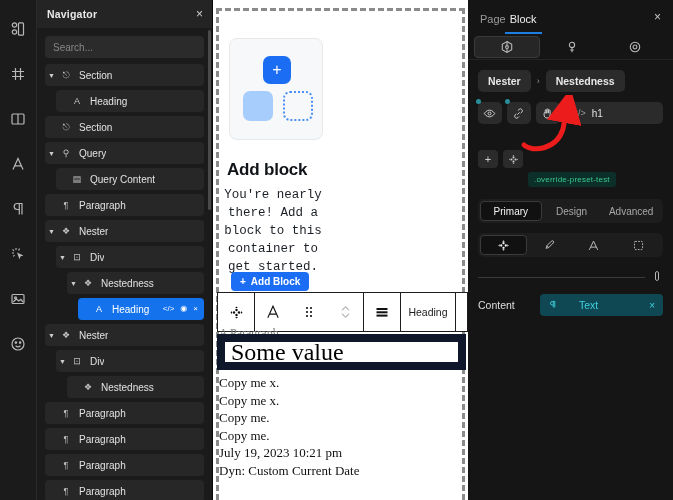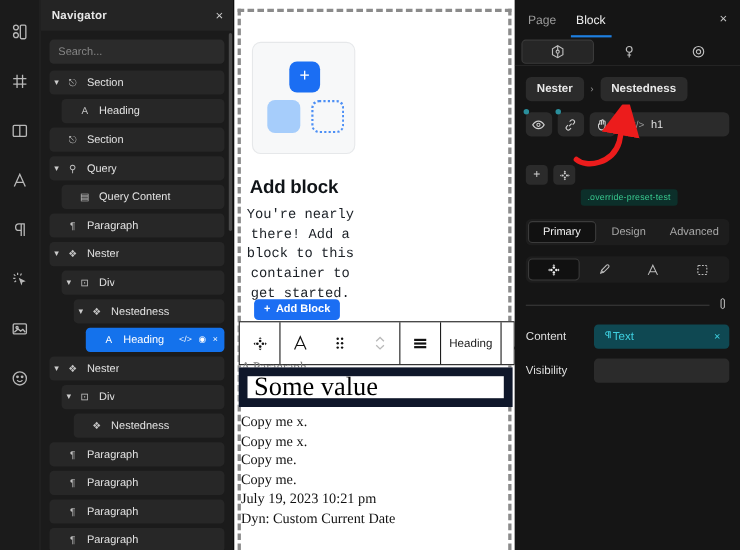--- a/index.html
+++ b/index.html
@@ -157,21 +157,21 @@
   .copy-list div { white-space: nowrap; }
 
   
   .inspector {
     width: 205px; flex: 0 0 205px; height: 500px;
     background: #151515;
     display: flex; flex-direction: column;
     position: relative; overflow: hidden;
   }
   .insp-tabs {
-    height: 34px; display: flex; align-items: center; gap: 18px;
+    height: 34px; display: flex; align-items: center; gap: 4px;
     padding: 0 12px; position: relative; flex: 0 0 34px;
   }
   .insp-tab { font-size: 11px; color: #9b9b9b; padding-top: 4px; cursor: pointer; position: relative; }
   .insp-tab.active { color: #f0f0f0; }
   .insp-tab.active::after {
     content: ""; position: absolute; left: -5px; right: -5px; bottom: -9px;
     height: 2px; background: #1e7fe0;
   }
   .insp-close { margin-left: auto; font-size: 12px; color: #c8c8c8; cursor: pointer; }
 
@@ -253,21 +253,21 @@
   .seg2-item.active { background: #111111; color: #f2f2f2; border: 1px solid #3b3b3b; }
 
   .divider-row { margin: 12px 10px 0 10px; display: flex; align-items: center; gap: 6px; }
   .divider-line { flex: 1; height: 1px; background: #3a3a3a; }
   .divider-ico { color: #c8c8c8; font-size: 11px; }
 
   .fieldrow { margin: 9px 10px 0 10px; display: flex; align-items: center; }
   .fieldrow .flabel { font-size: 10.5px; color: #dedede; width: 62px; flex: 0 0 62px; }
   .fval-teal {
     flex: 1; height: 22px; background: #0f4852; border-radius: 4px;
-    display: flex; align-items: center; padding: 0 8px; gap: 0;
+    display: flex; align-items: center; padding: 0 8px; gap: 22px;
     color: #3fd0e0; font-size: 10.5px; cursor: pointer;
   }
   .fval-teal .x { margin-left: auto; font-size: 10px; }
   .fval-empty {
     flex: 1; height: 22px; background: #2b2b2b; border-radius: 4px; cursor: pointer;
   }
 
   
   .arrow-svg { position: absolute; left: 519px; top: 95px; pointer-events: none; }
 </style>
@@ -652,24 +652,20 @@
         <span>
           <svg width="9" height="11" viewBox="0 0 16 16" fill="none" stroke="currentColor" stroke-width="1.6">
             <path d="M12.5 2.8H7.4a3 3 0 000 6h1.5M9.4 2.8v10.4M12 2.8v10.4"></path>
           </svg>
         </span>
         <span>Text</span>
         <span class="x">×</span>
       </div>
     </div>
 
-    <div class="fieldrow">
-      <div class="flabel">Visibility</div>
-      <div class="fval-empty"></div>
-    </div>
   </div>
 
   <svg class="arrow-svg" width="70" height="60" viewBox="0 0 70 60">
     <defs>
       <marker id="ah" markerWidth="7" markerHeight="7" refX="3" refY="3.5" orient="auto">
         <path d="M0,0 L7,3.5 L0,7 z" fill="#ec1c1c"></path>
       </marker>
     </defs>
     <path d="M5,50 C14,58 38,54 44,34 L48,13" stroke="#ec1c1c" stroke-width="5" fill="none" stroke-linecap="round" marker-end="url(#ah)"></path>
   </svg>

